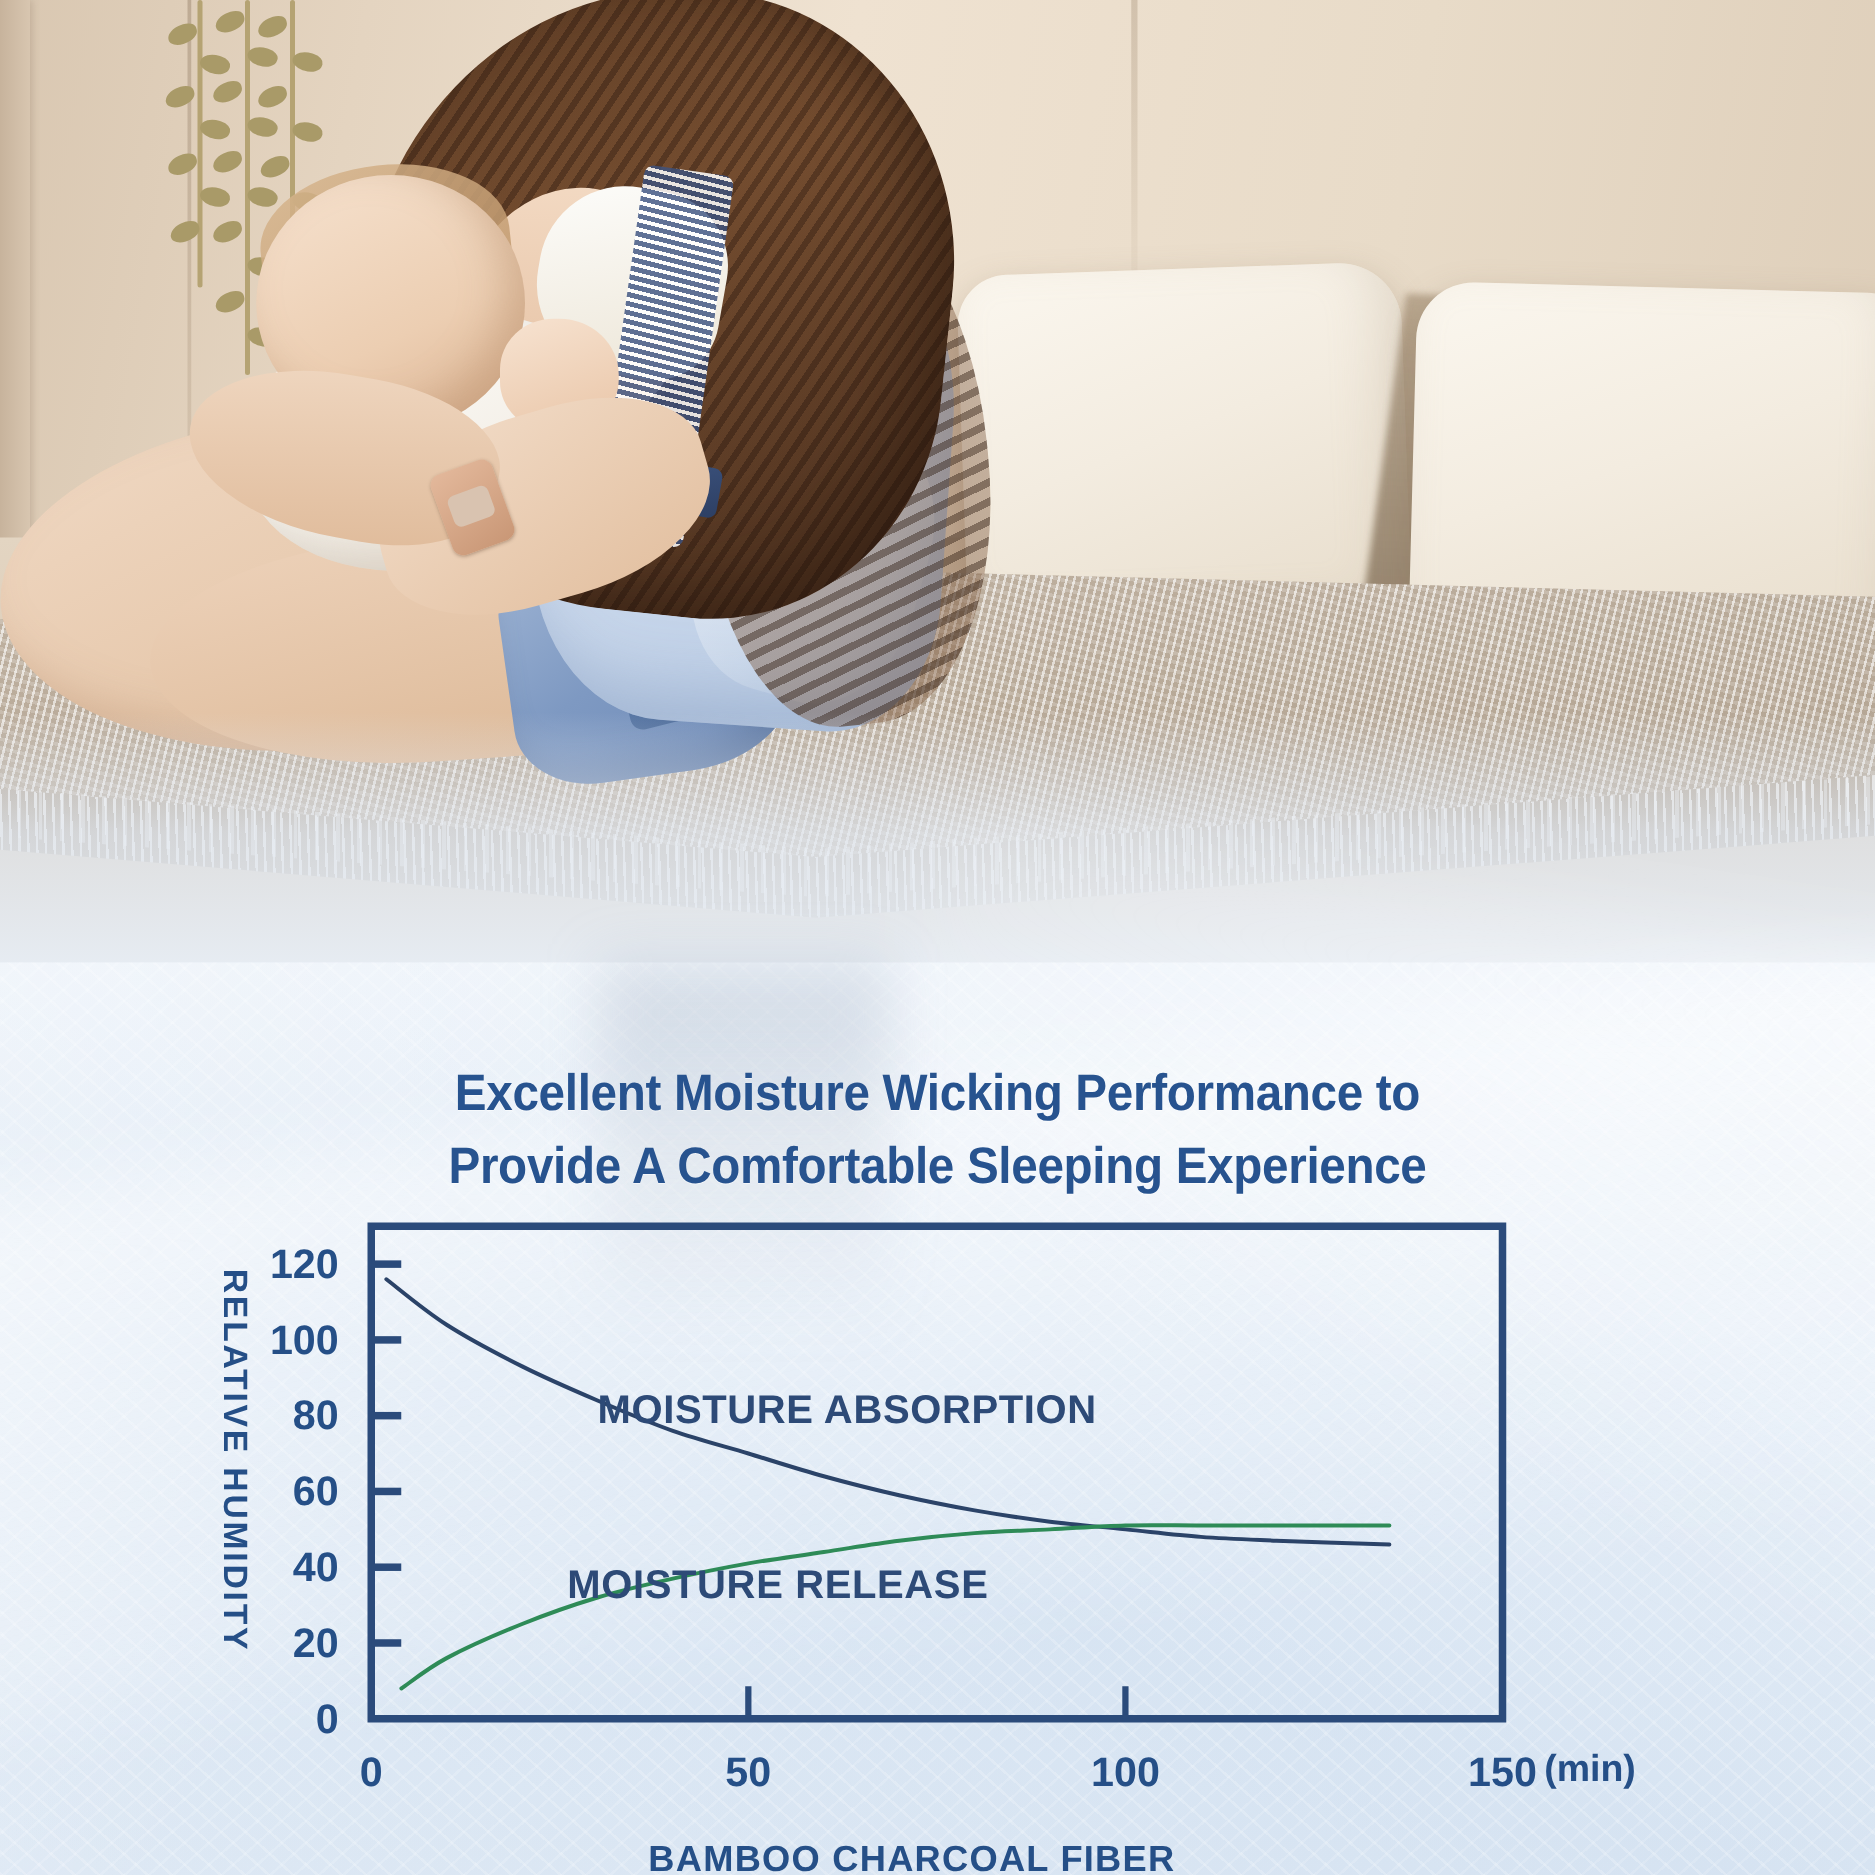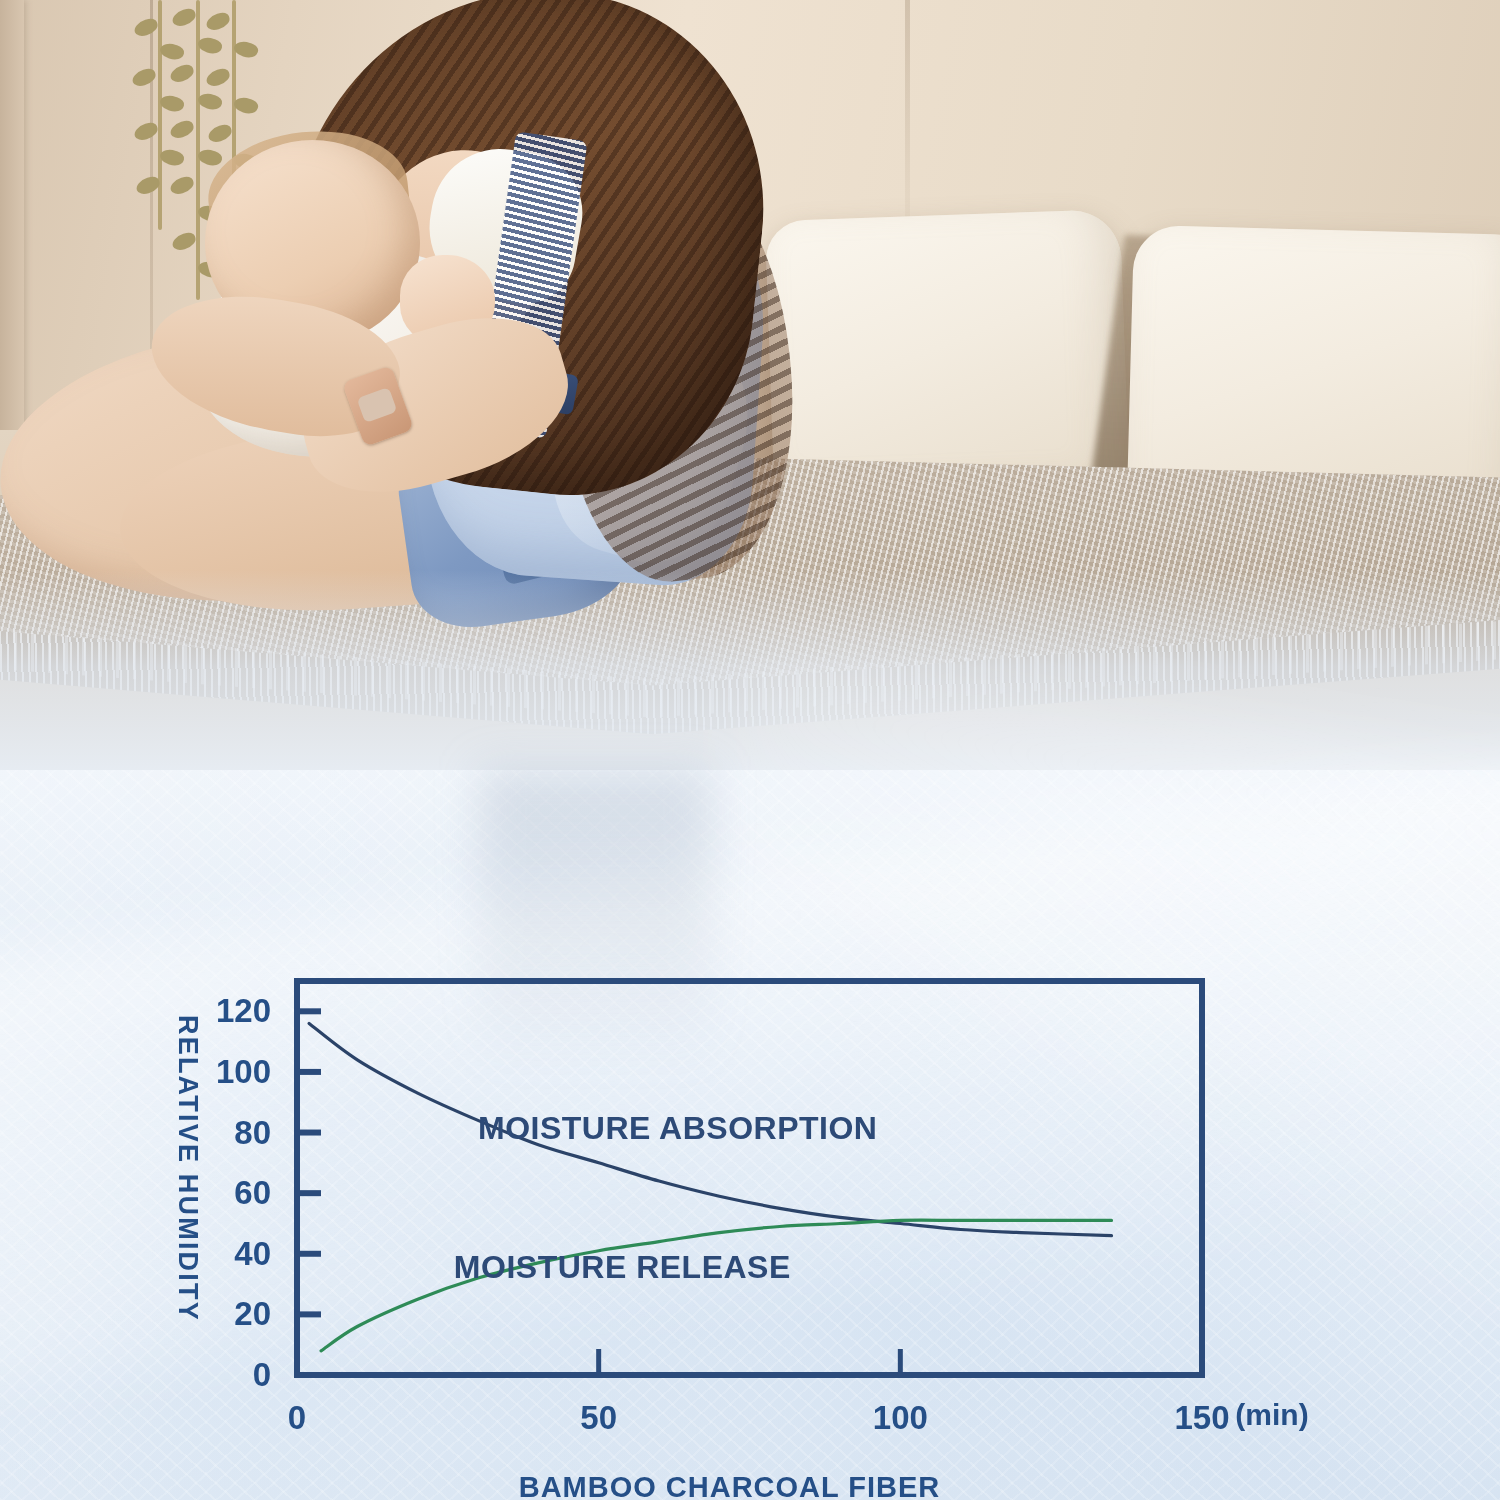--- a/index.html
+++ b/index.html
@@ -361,20 +361,24 @@
 
     <div class="photo-fade"></div>
   </div>
 
   <div class="panel">
     <div class="panel-tex"></div>
     <div class="panel-band1"></div>
     <div class="panel-band2"></div>
     <div class="panel-shadow"></div>
 
+    <div class="heading">
+      <span class="l1">Excellent Moisture Wicking Performance to</span>
+      <span class="l2">Provide A Comfortable Sleeping Experience</span>
+    </div>
   </div>
 
   <div class="chart-wrap" style="top:770px;">
     <svg class="chart-svg" width="1500" height="730" viewBox="0 0 1500 730">
       <g id="chart-root">
           <rect x="297" y="211" width="905" height="394" fill="none" stroke="#2b4b7b" stroke-width="6"></rect>
           <text x="271" y="616" text-anchor="end" font-family="&quot;Liberation Sans&quot;, sans-serif" font-size="33" font-weight="bold" fill="#254f87">0</text>
           <line x1="297" y1="544.3846153846154" x2="321" y2="544.3846153846154" stroke="#2b4b7b" stroke-width="6"></line>
           <text x="271" y="555.3846153846154" text-anchor="end" font-family="&quot;Liberation Sans&quot;, sans-serif" font-size="33" font-weight="bold" fill="#254f87">20</text>
           <line x1="297" y1="483.7692307692308" x2="321" y2="483.7692307692308" stroke="#2b4b7b" stroke-width="6"></line>

